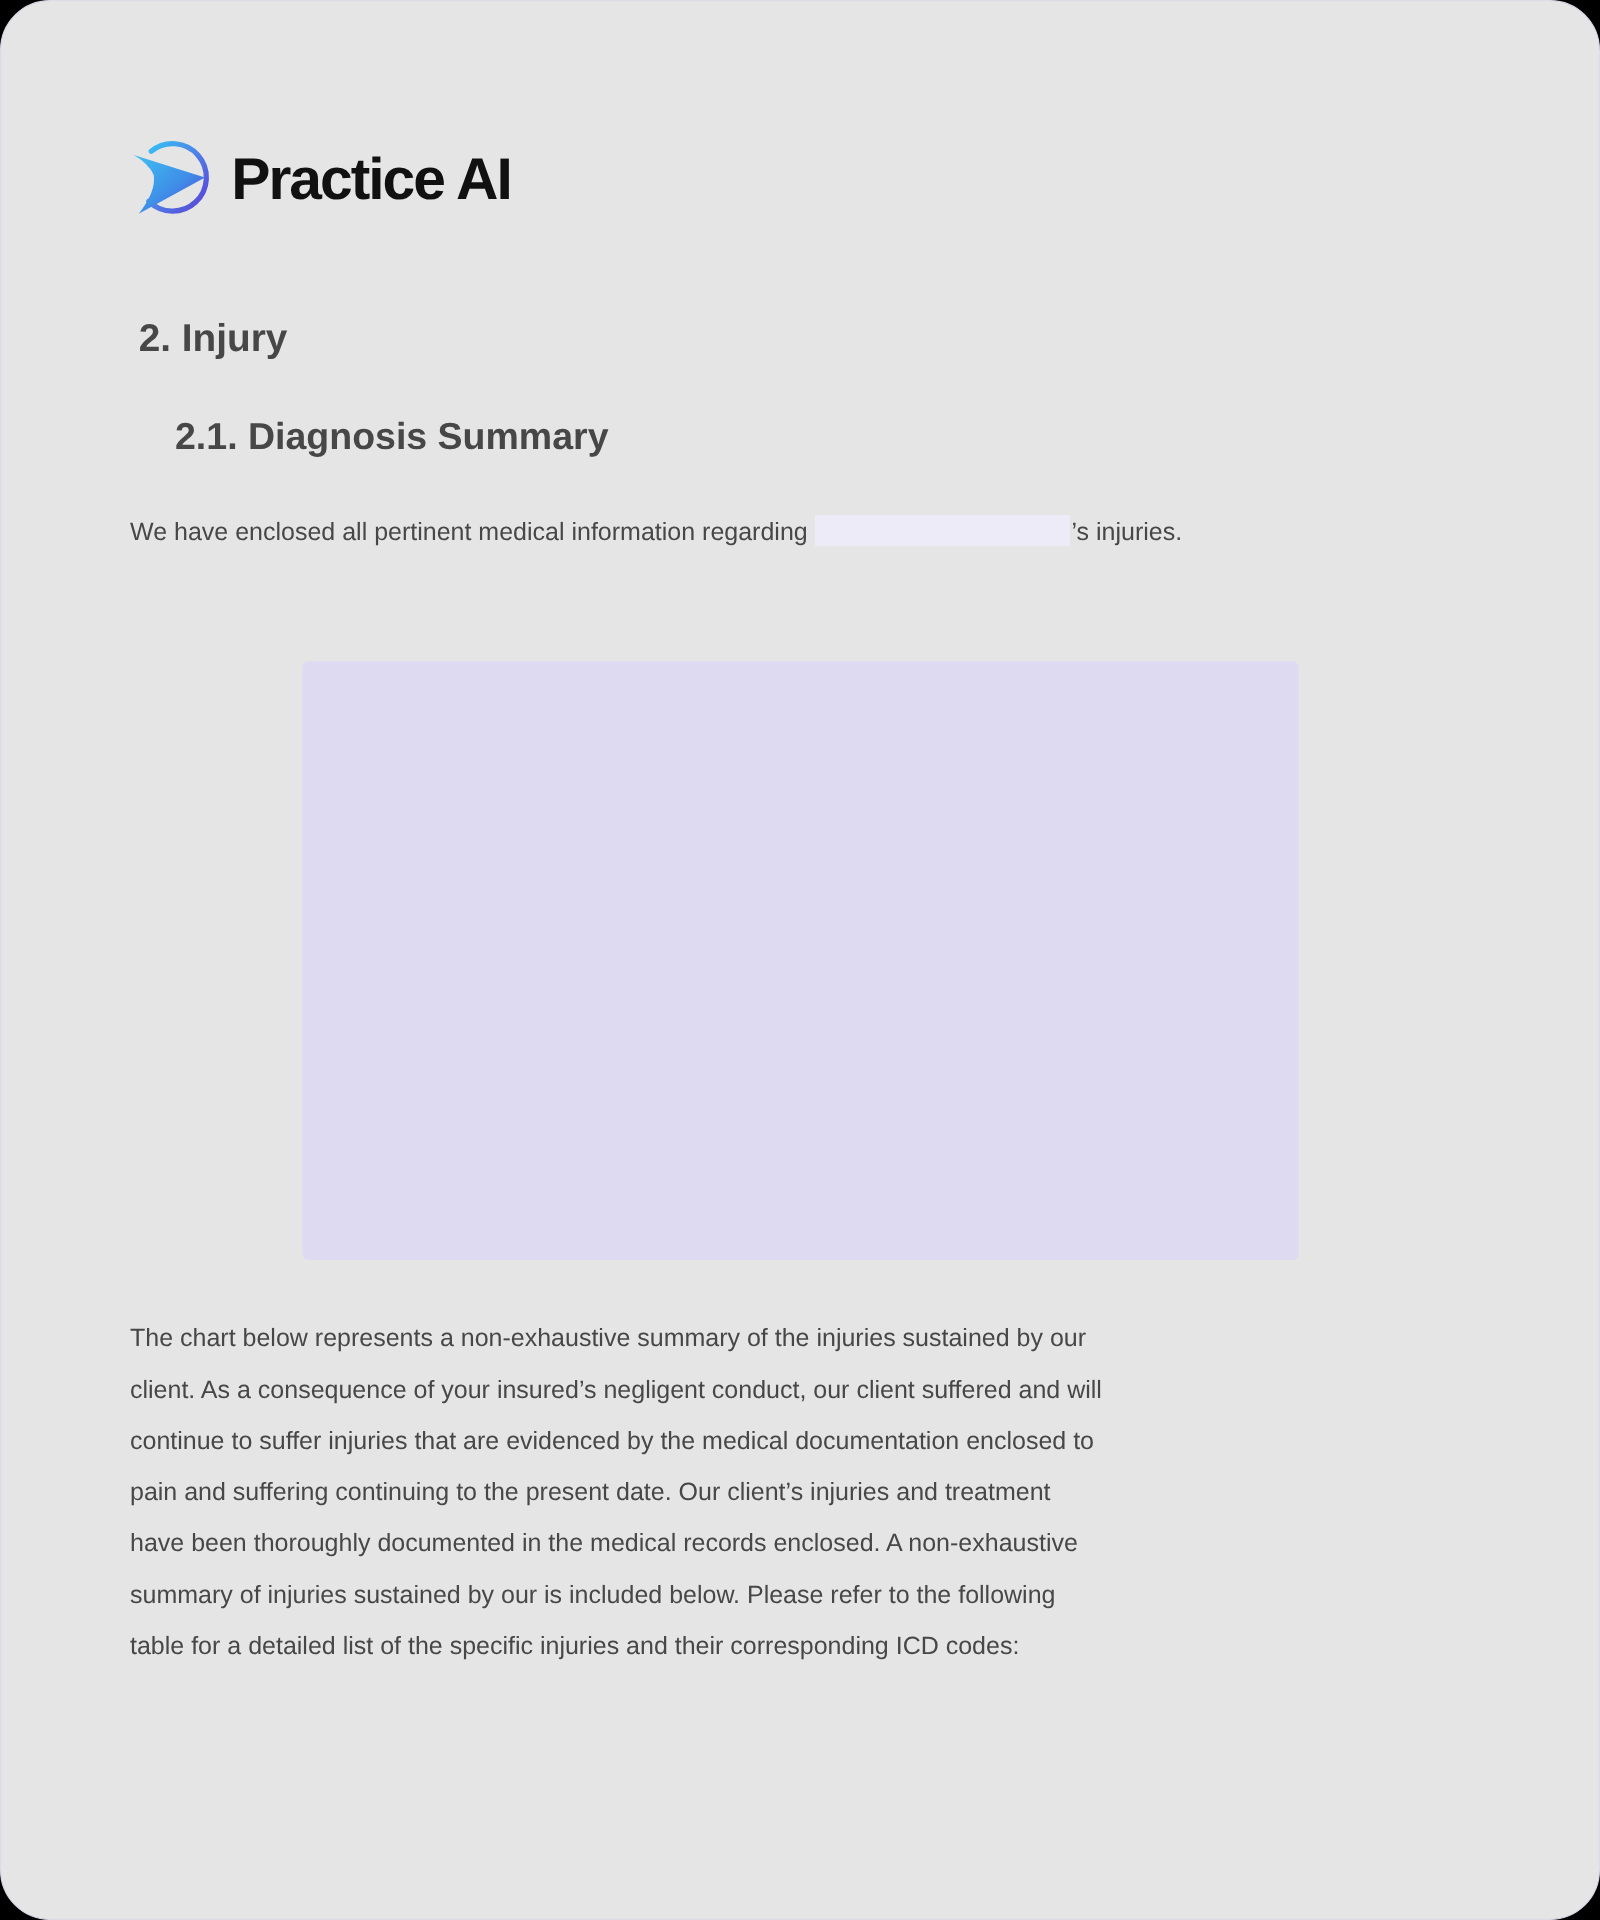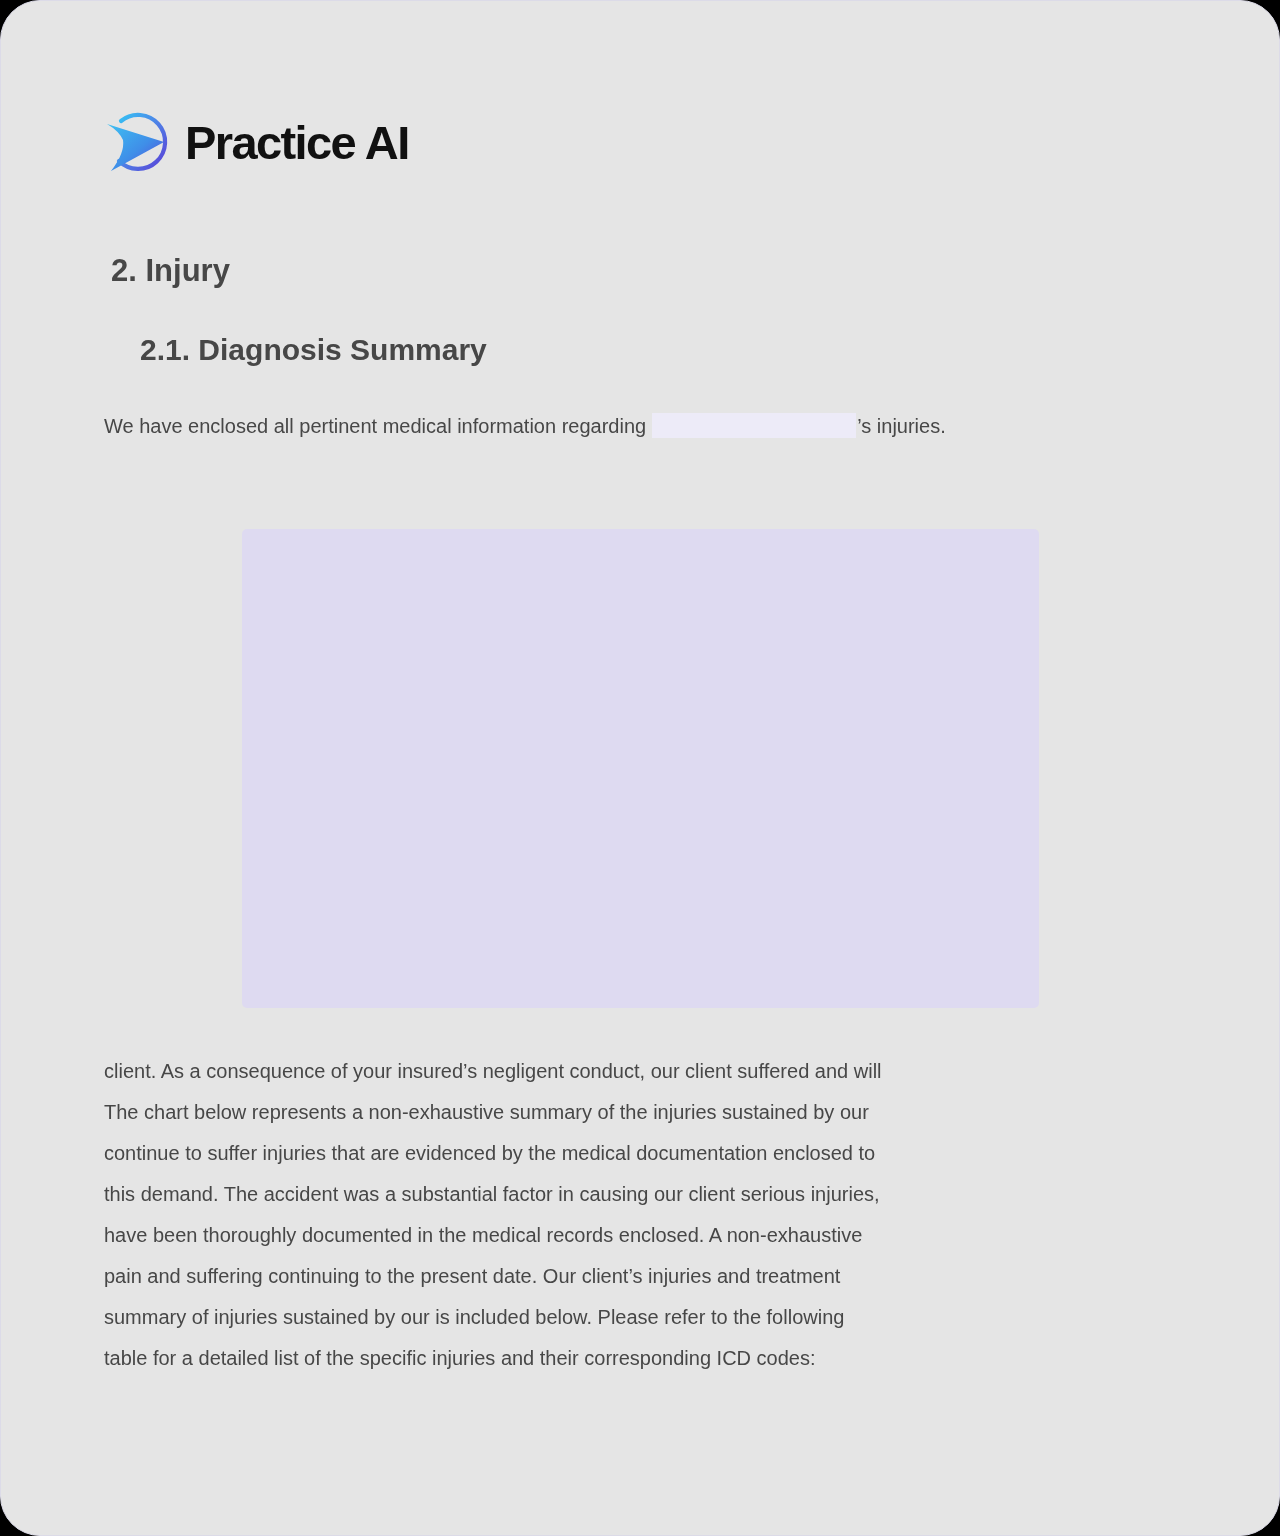--- a/index.html
+++ b/index.html
@@ -133,23 +133,22 @@
   <h2 class="h2">2. Injury</h2>
   <h3 class="h3">2.1. Diagnosis Summary</h3>
 
   <p class="para para1">
     <span class="line"><span>We have enclosed all pertinent medical information regarding</span><span class="redact"></span><span>’s injuries.</span></span>
   </p>
 
   <div class="image-placeholder"></div>
 
   <p class="para para2">
+    <span class="line">The chart below represents a non-exhaustive summary of the injuries sustained by our</span>
     <span class="line">client. As a consequence of your insured’s negligent conduct, our client suffered and will</span>
-    <span class="line">The chart below represents a non-exhaustive summary of the injuries sustained by our</span>
     <span class="line">continue to suffer injuries that are evidenced by the medical documentation enclosed to</span>
-    <span class="line">this demand. The accident was a substantial factor in causing our client serious injuries,</span>
+    <span class="line">pain and suffering continuing to the present date. Our client’s injuries and treatment</span>
     <span class="line">have been thoroughly documented in the medical records enclosed. A non-exhaustive</span>
-    <span class="line">pain and suffering continuing to the present date. Our client’s injuries and treatment</span>
     <span class="line">summary of injuries sustained by our is included below. Please refer to the following</span>
     <span class="line">table for a detailed list of the specific injuries and their corresponding ICD codes:</span>
   </p>
 
 </div>
 
 </body></html>

